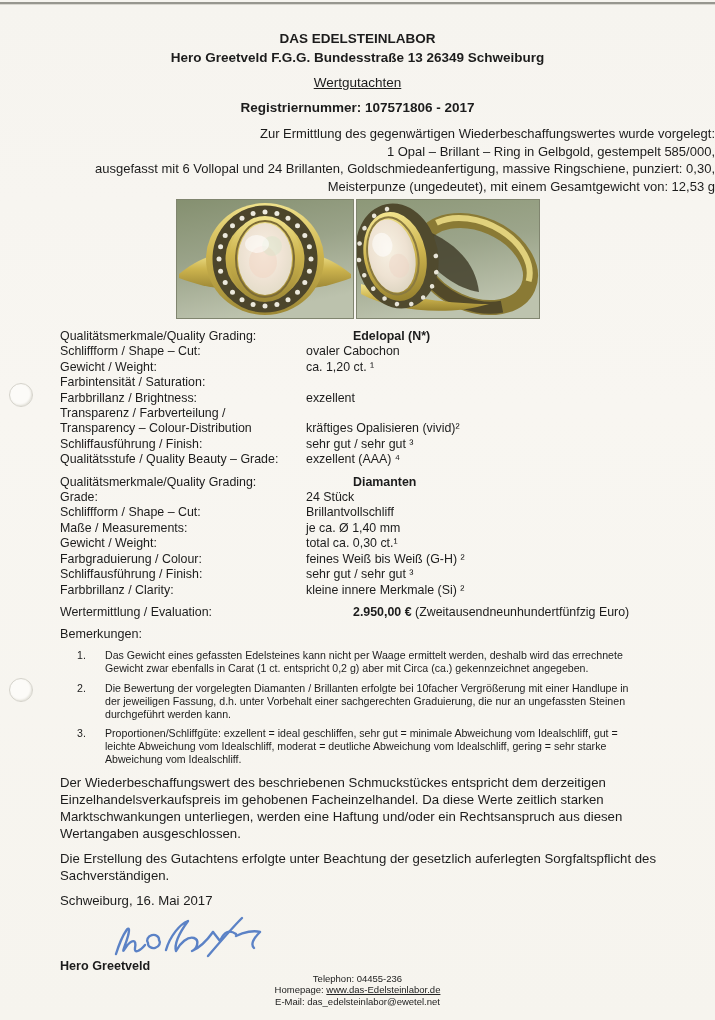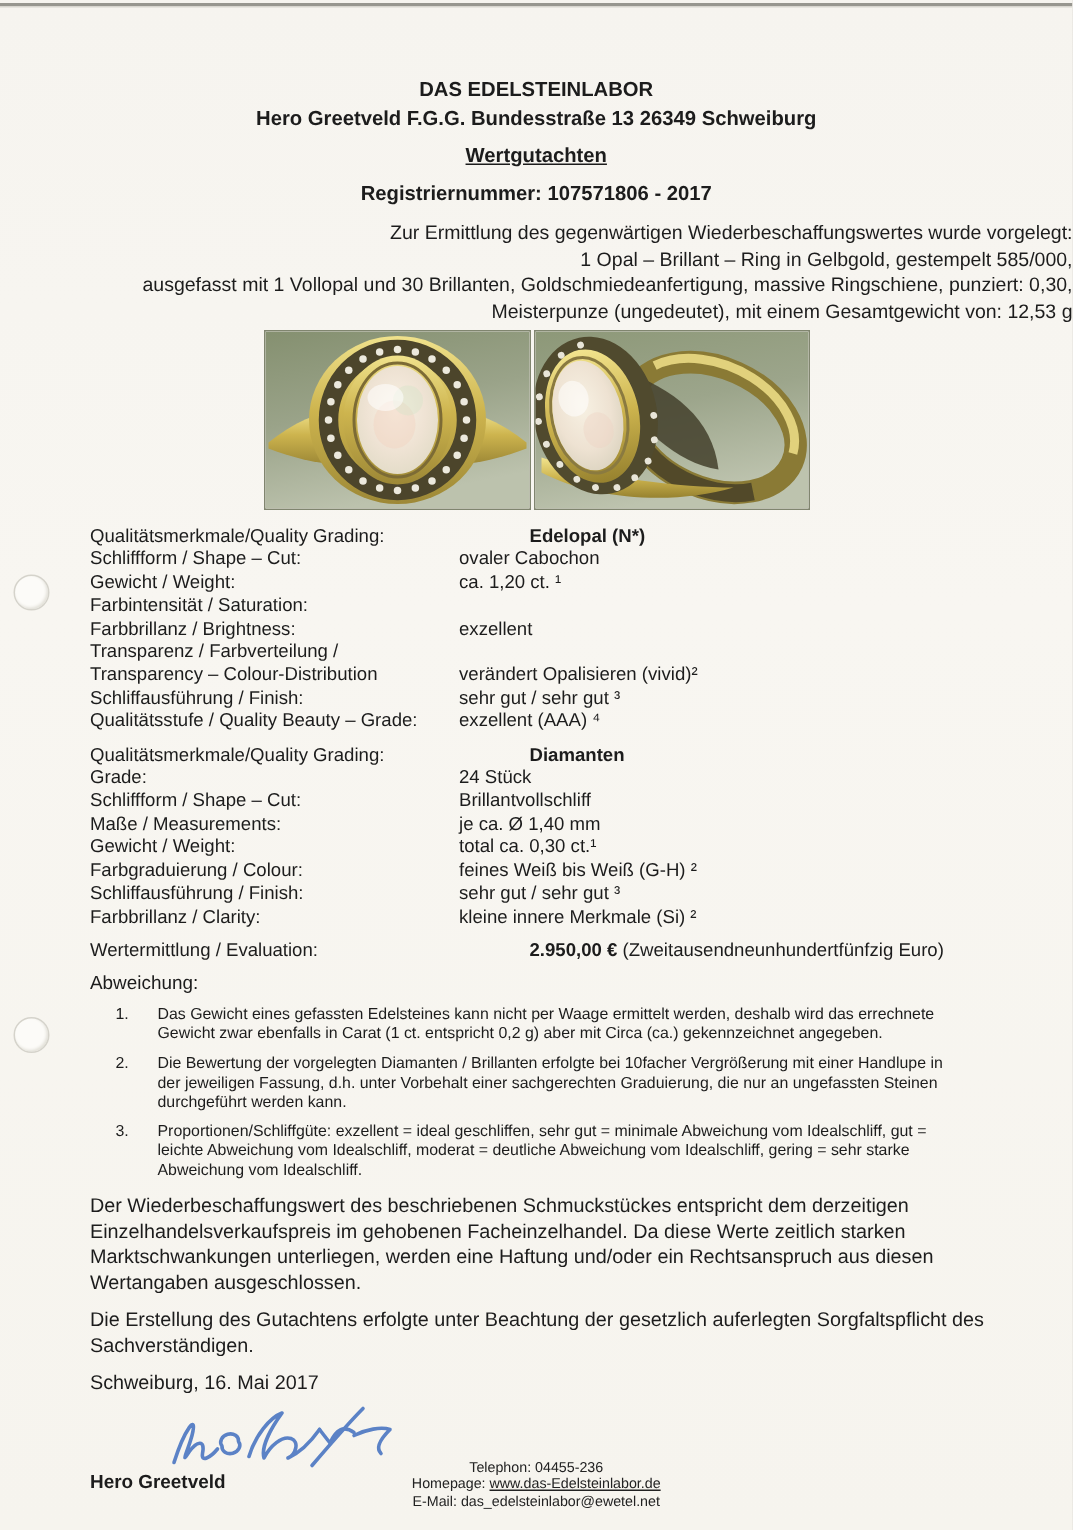--- a/index.html
+++ b/index.html
@@ -7,23 +7,23 @@
     position:relative;width:715px;height:1020px;margin:0 auto;
     background:linear-gradient(180deg,#f6f4ef 0%,#f8f6f1 40%,#f6f4ee 100%);
     font-family:"Liberation Sans",sans-serif;color:#1c1c1c;overflow:hidden;
   }
   .scanline-top{position:absolute;top:2px;left:0;right:0;height:2px;background:#97968f;}
   .scanline-top2{position:absolute;top:4px;left:0;right:0;height:1px;background:#d8d6cf;}
   .punch-hole{position:absolute;left:9px;width:22px;height:22px;border-radius:50%;
     background:#fcfbf8;border:1px solid #d5d3cb;box-shadow:inset -1px -1px 2px #e2e0d8;}
   .hole-1{top:383px;} .hole-2{top:678px;}
 
-  .header{padding-top:50px;text-align:center;}
+  .header{padding-top:29px;text-align:center;}
   .h-line{font-size:13.5px;font-weight:bold;line-height:19px;}
-  .doc-type{display:inline-block;font-size:13.5px;font-weight:bold;text-decoration:underline;
+  .doc-type{display:inline-block;font-size:13.5px;font-weight:normal;text-decoration:underline;
     margin-top:7px;line-height:18px;}
   .reg-line{font-size:13.5px;font-weight:bold;margin-top:7px;line-height:18px;}
 
   .intro{margin-top:8px;text-align:right;font-size:13px;line-height:17.5px;}
 
   .photos{margin-top:4px;text-align:center;font-size:0;}
   .photo{display:inline-block;vertical-align:top;border:1px solid #80856f;}
   .photo+.photo{margin-left:2px;}
 
   .content{margin:10px 55px 0 60px;}
@@ -66,21 +66,21 @@
   <div class="header">
     <div class="h-line">DAS EDELSTEINLABOR</div>
     <div class="h-line">Hero Greetveld F.G.G. Bundesstraße 13  26349 Schweiburg</div>
     <div><span class="doc-type">Wertgutachten</span></div>
     <div class="reg-line">Registriernummer: 107571806 - 2017</div>
   </div>
 
   <div class="intro">
     <div>Zur Ermittlung des gegenwärtigen Wiederbeschaffungswertes wurde vorgelegt:</div>
     <div>1 Opal – Brillant – Ring in Gelbgold, gestempelt 585/000,</div>
-    <div>ausgefasst mit 1 Vollopal und 30 Brillanten, Goldschmiedeanfertigung, massive Ringschiene, punziert: 0,30,</div>
+    <div>ausgefasst mit 6 Vollopal und 24 Brillanten, Goldschmiedeanfertigung, massive Ringschiene, punziert: 0,30,</div>
     <div>Meisterpunze (ungedeutet), mit einem Gesamtgewicht von: 12,53 g</div>
   </div>
 
   <div class="photos">
     
     <svg class="photo" width="176" height="118" viewBox="0 0 176 118">
       <defs>
         <linearGradient id="bgL" x1="0" y1="0" x2="0.3" y2="1">
           <stop offset="0" stop-color="#859070"></stop>
             <stop offset="0.5" stop-color="#9aa389"></stop>
@@ -212,21 +212,21 @@
         <div class="trow">
           <div class="tl">Farbbrillanz / Brightness:</div>
           <div class="tv">exzellent</div>
         </div>
         <div class="trow">
           <div class="tl">Transparenz / Farbverteilung /</div>
           <div class="tv"></div>
         </div>
         <div class="trow">
           <div class="tl">Transparency – Colour-Distribution</div>
-          <div class="tv">verändert Opalisieren (vivid)²</div>
+          <div class="tv">kräftiges Opalisieren (vivid)²</div>
         </div>
         <div class="trow">
           <div class="tl">Schliffausführung / Finish:</div>
           <div class="tv">sehr gut / sehr gut ³</div>
         </div>
         <div class="trow">
           <div class="tl">Qualitätsstufe / Quality Beauty – Grade:</div>
           <div class="tv">exzellent (AAA) ⁴</div>
         </div>
       </div>
@@ -266,21 +266,21 @@
         </div>
       </div>
 
       <div class="trow eval-row">
         <div class="tl">Wertermittlung / Evaluation:</div>
         <div class="tv"><span class="bold">2.950,00 €</span><span> (Zweitausendneunhundertfünfzig Euro)</span></div>
       </div>
     </div>
 
     <div class="remarks">
-      <div class="remarks-title">Abweichung:</div>
+      <div class="remarks-title">Bemerkungen:</div>
       <div class="notes">
         <div class="note">
           <div class="note-num">1.</div>
           <div>Das Gewicht eines gefassten Edelsteines kann nicht per Waage ermittelt werden, deshalb wird das errechnete Gewicht zwar ebenfalls in Carat (1 ct. entspricht 0,2 g) aber mit Circa (ca.) gekennzeichnet angegeben.</div>
         </div>
         <div class="note">
           <div class="note-num">2.</div>
           <div>Die Bewertung der vorgelegten Diamanten / Brillanten erfolgte bei 10facher Vergrößerung mit einer Handlupe in der jeweiligen Fassung, d.h. unter Vorbehalt einer sachgerechten Graduierung, die nur an ungefassten Steinen durchgeführt werden kann.</div>
         </div>
         <div class="note">

